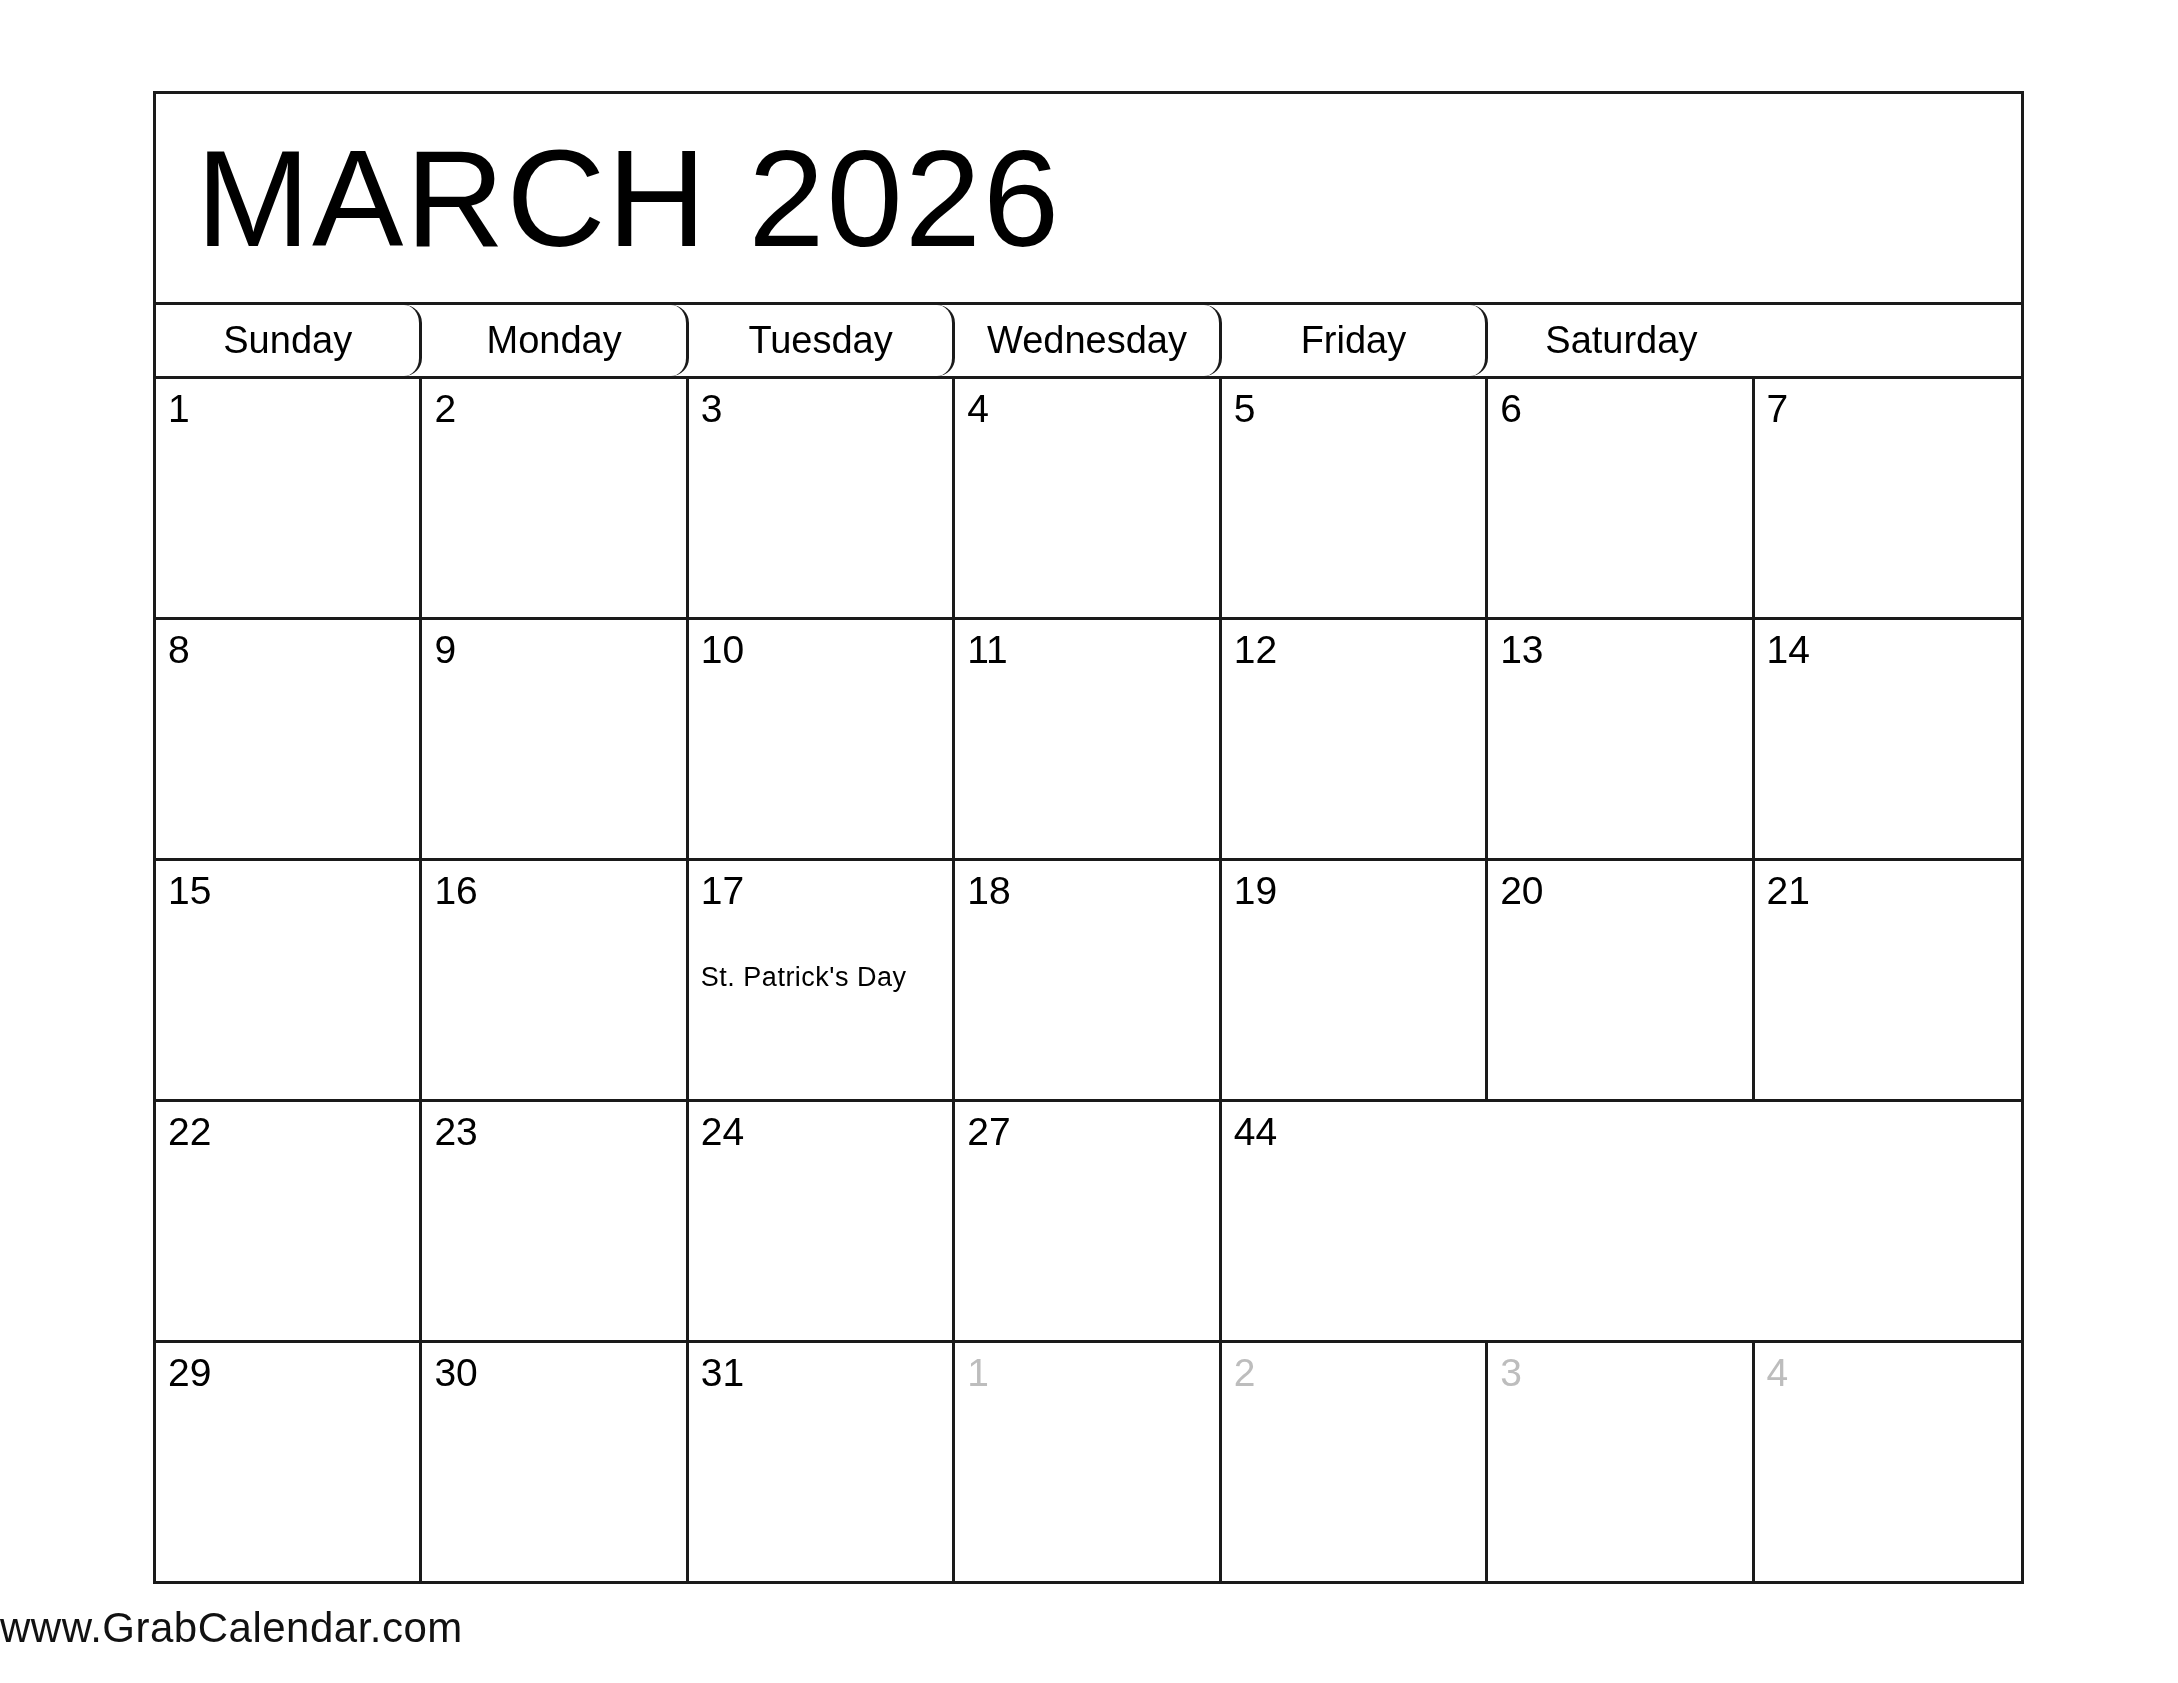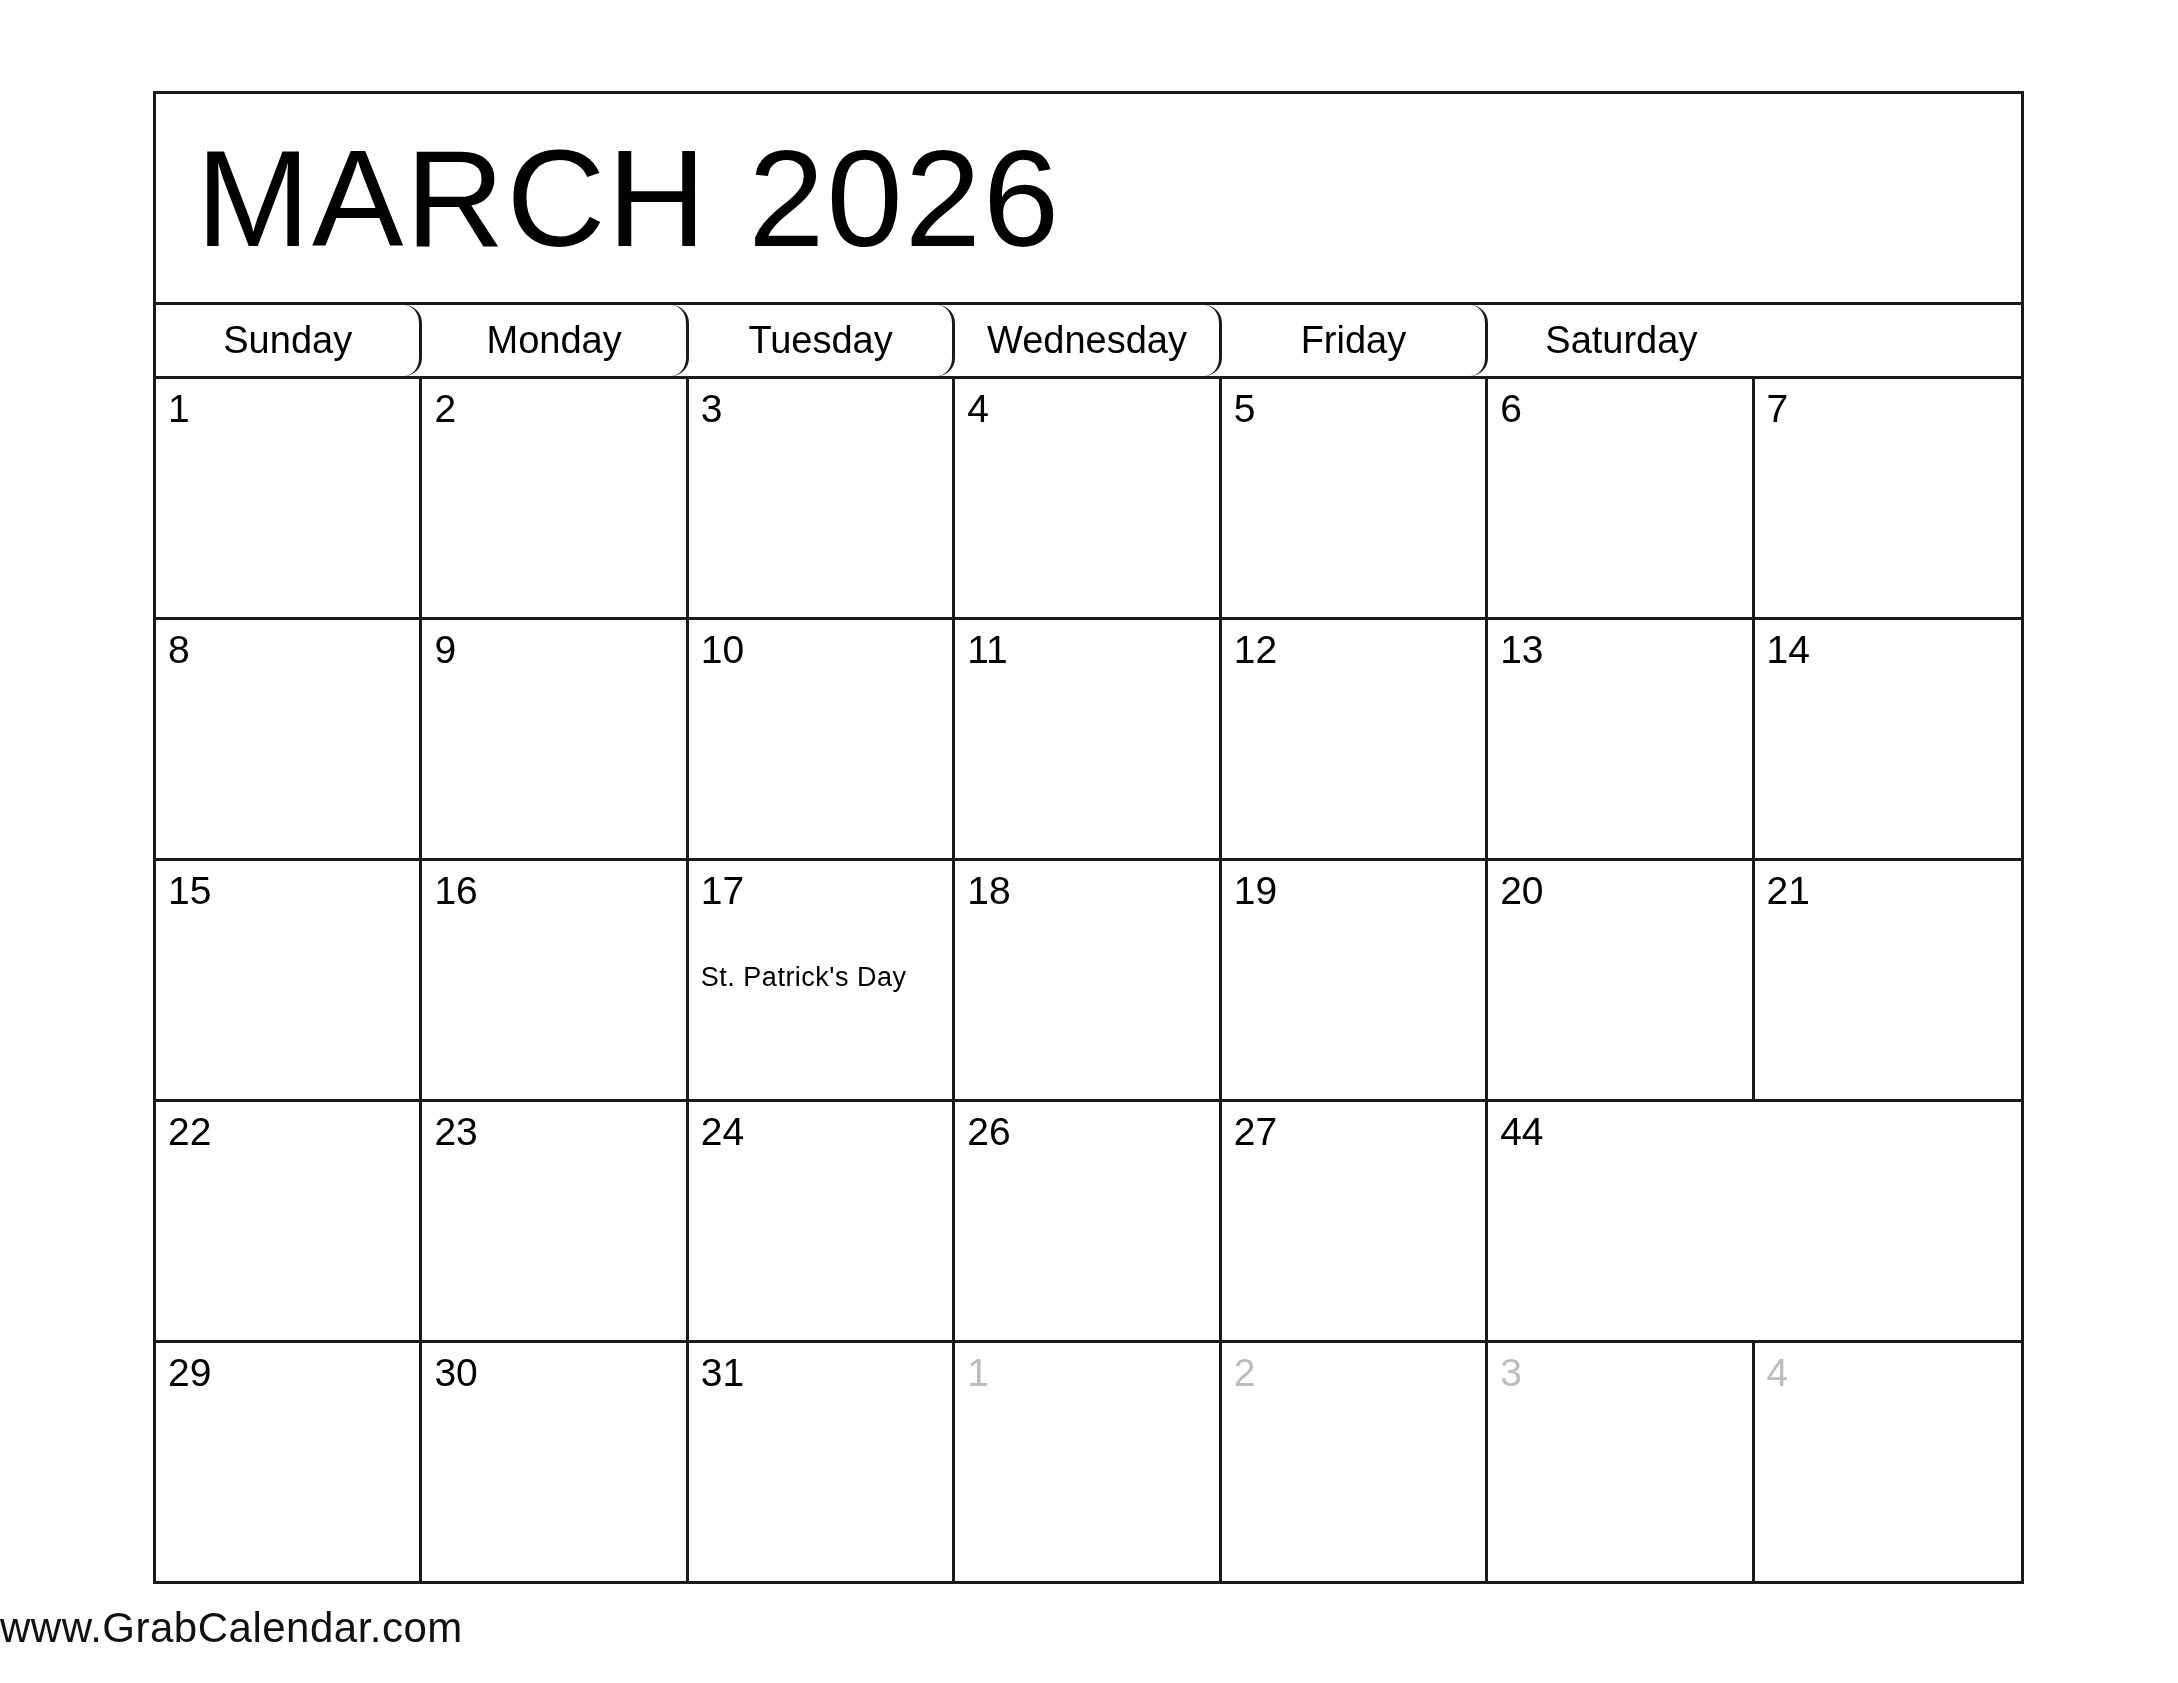--- a/index.html
+++ b/index.html
@@ -218,23 +218,20 @@
           <div class="day-cell">
             <div class="day-number">22</div>
           </div>
           <div class="day-cell">
             <div class="day-number">23</div>
           </div>
           <div class="day-cell">
             <div class="day-number">24</div>
           </div>
           <div class="day-cell">
-            <div class="day-number">26</div>
-          </div>
-          <div class="day-cell">
             <div class="day-number">27</div>
           </div>
           <div class="day-cell">
             <div class="day-number">44</div>
           </div>
         </div>
         <div class="week-row">
           <div class="day-cell">
             <div class="day-number">29</div>
           </div>

